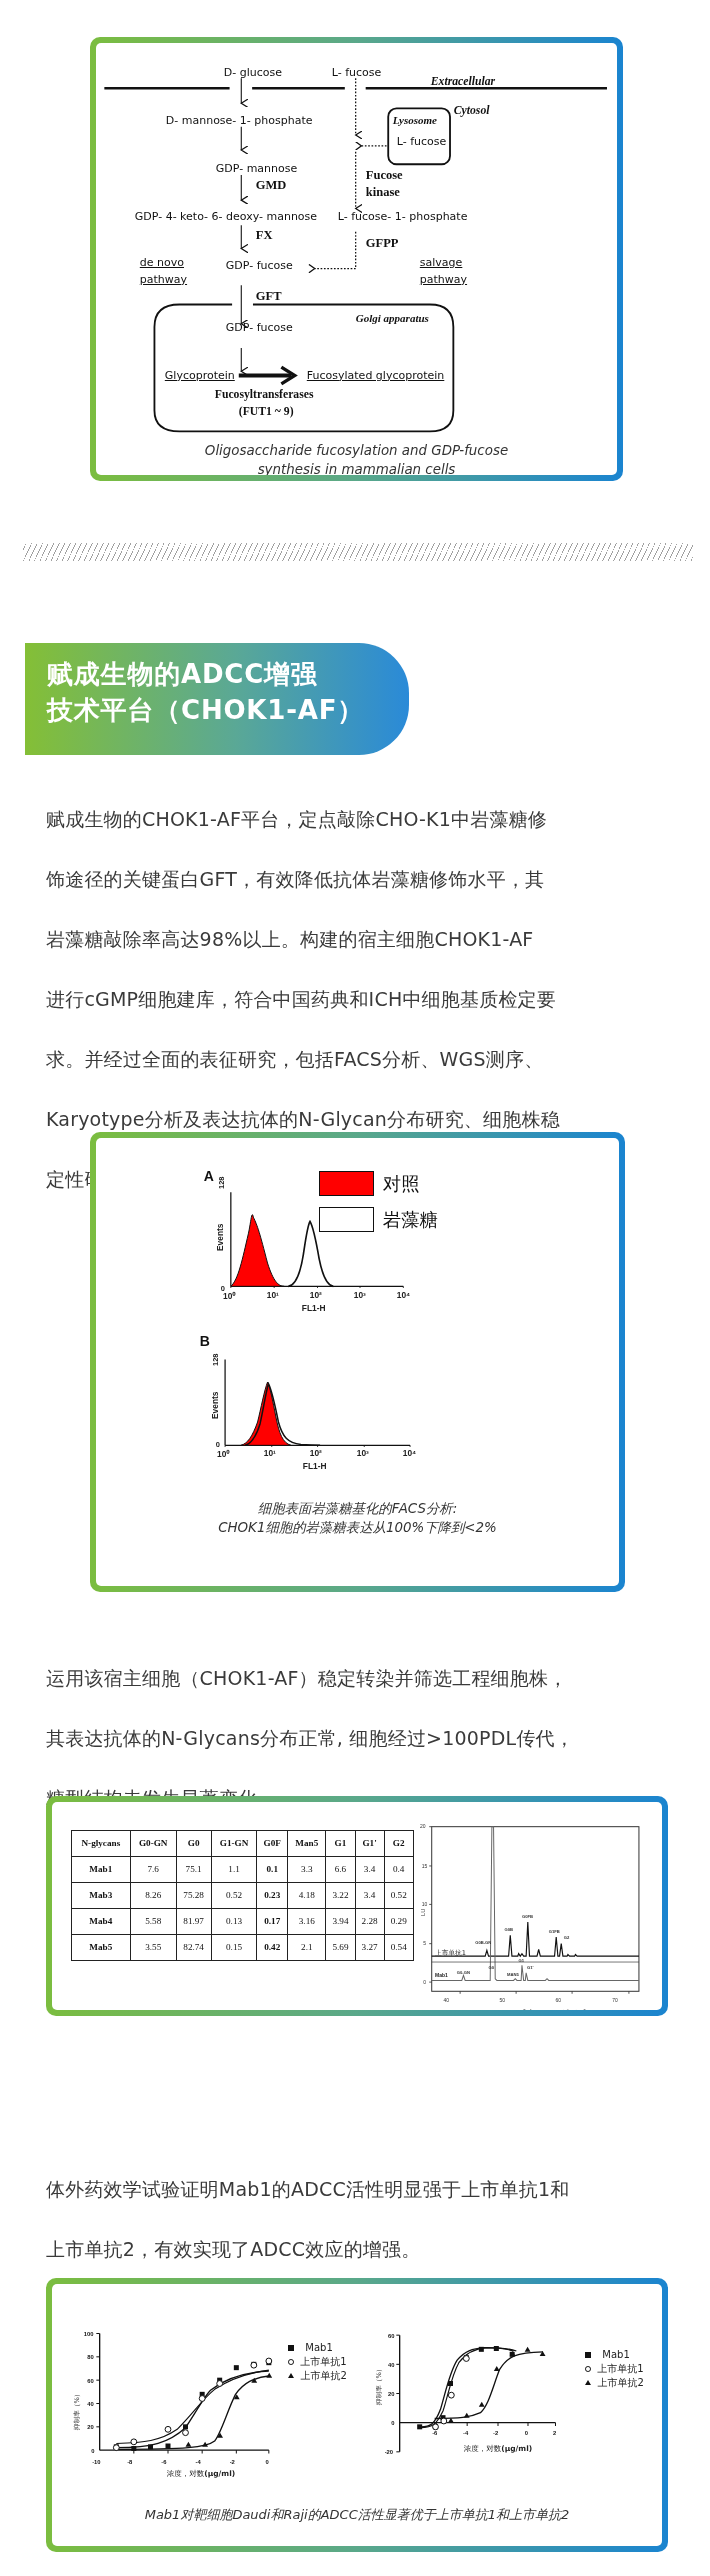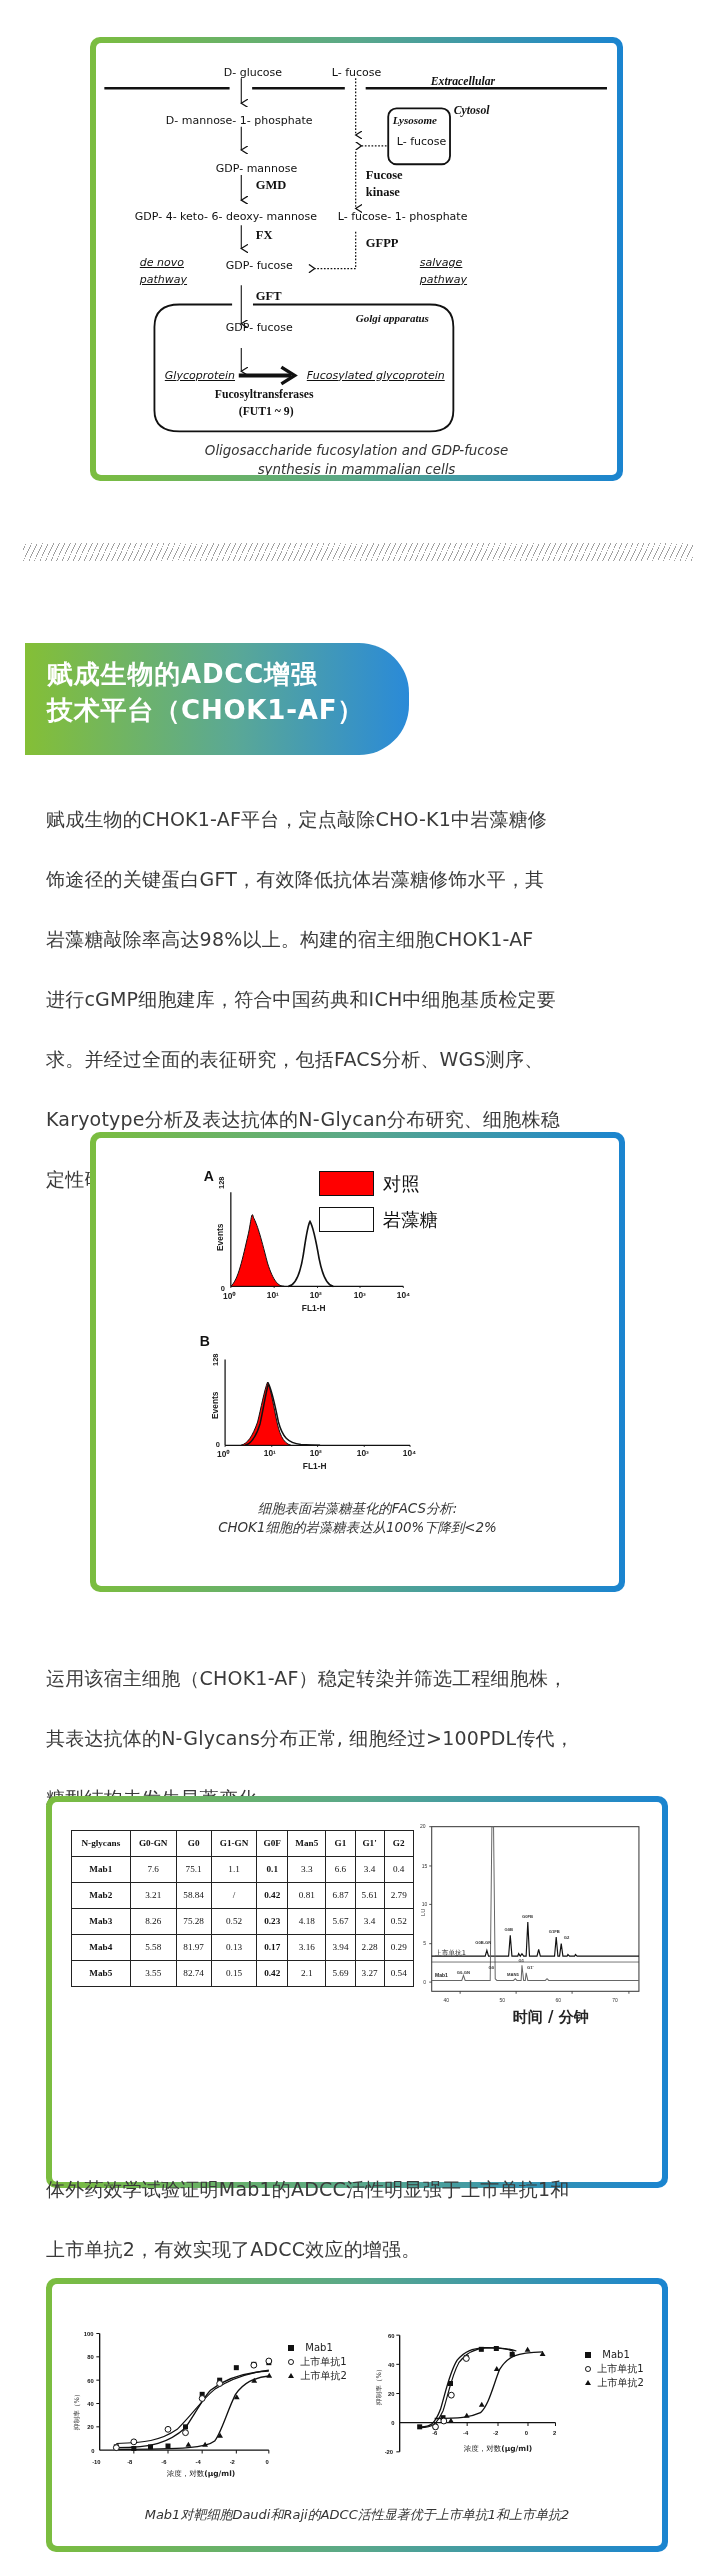--- a/index.html
+++ b/index.html
@@ -17,21 +17,21 @@
   .hatch { position: absolute; left: 23.4px; top: 543px; width: 670px; height: 18.4px;
            background: repeating-linear-gradient(115deg, transparent 0 2.5px, #8a8a8a 2.5px 3.3px, transparent 3.3px 5px); opacity: 0.8; }
   .banner { position: absolute; left: 25px; top: 643px; width: 384px; height: 112px;
             background: linear-gradient(90deg, #84bf36 0%, #5aa896 55%, #2a8ad8 100%);
             border-radius: 0 50px 50px 0; color: #fff; padding: 13.4px 0 0 22px; }
   .banner div { font-size: 26px; font-weight: bold; line-height: 36px; letter-spacing: 0.8px; white-space: nowrap; }
   
   .dg { font-size: 11px; color: #111; white-space: nowrap; }
   .dgb { font-family: "Liberation Serif", serif; font-weight: bold; font-size: 12.5px; color: #111; white-space: nowrap; }
   .dgi { font-family: "Liberation Serif", serif; font-style: italic; font-weight: bold; font-size: 11.7px; color: #111; white-space: nowrap; }
-  .u { text-decoration: underline; font-style: italic; }
+  .u { text-decoration: underline; }
   
   table.glycan { border-collapse: collapse; font-family: "Liberation Serif", serif; font-size: 9.2px; color: #111; }
   table.glycan td, table.glycan th { border: 1px solid #222; text-align: center; height: 26px; padding: 0 2.5px; }
   table.glycan th { font-weight: bold; }
   table.glycan td.b { font-weight: bold; }
   .legend-item { display: flex; align-items: center; gap: 6.7px; font-size: 10px; color: #222; height: 14px; }
 </style>
 </head>
 <body>
 
@@ -190,21 +190,21 @@
     </div>
   </div>
 </div>
 
 <div class="para" style="top:1638px">
   <p>运用该宿主细胞（CHOK1-AF）稳定转染并筛选工程细胞株，</p>
   <p>其表达抗体的N-Glycans分布正常, 细胞经过&gt;100PDL传代，</p>
   <p>糖型结构未发生显著变化。</p>
 </div>
 
-<div class="card" style="left:46px; top:1796px; width:622px; height:392px;">
+<div class="card" style="left:46px; top:1796px; width:622px; height:220px;">
   <div class="card-inner">
     <table class="glycan abs" style="left:19px; top:28px; width:343px;">
       <thead>
         <tr>
           <th>N-glycans</th>
           <th>G0-GN</th>
           <th>G0</th>
           <th>G1-GN</th>
           <th>G0F</th>
           <th>Man5</th>
@@ -219,38 +219,27 @@
           <td>7.6</td>
           <td>75.1</td>
           <td>1.1</td>
           <td class="b">0.1</td>
           <td>3.3</td>
           <td>6.6</td>
           <td>3.4</td>
           <td>0.4</td>
         </tr>
         <tr>
-          <td class="b">Mab2</td>
-          <td>3.21</td>
-          <td>58.84</td>
-          <td>/</td>
-          <td class="b">0.42</td>
-          <td>0.81</td>
-          <td>6.87</td>
-          <td>5.61</td>
-          <td>2.79</td>
-        </tr>
-        <tr>
           <td class="b">Mab3</td>
           <td>8.26</td>
           <td>75.28</td>
           <td>0.52</td>
           <td class="b">0.23</td>
           <td>4.18</td>
-          <td>5.67</td>
+          <td>3.22</td>
           <td>3.4</td>
           <td>0.52</td>
         </tr>
         <tr>
           <td class="b">Mab4</td>
           <td>5.58</td>
           <td>81.97</td>
           <td>0.13</td>
           <td class="b">0.17</td>
           <td>3.16</td>

